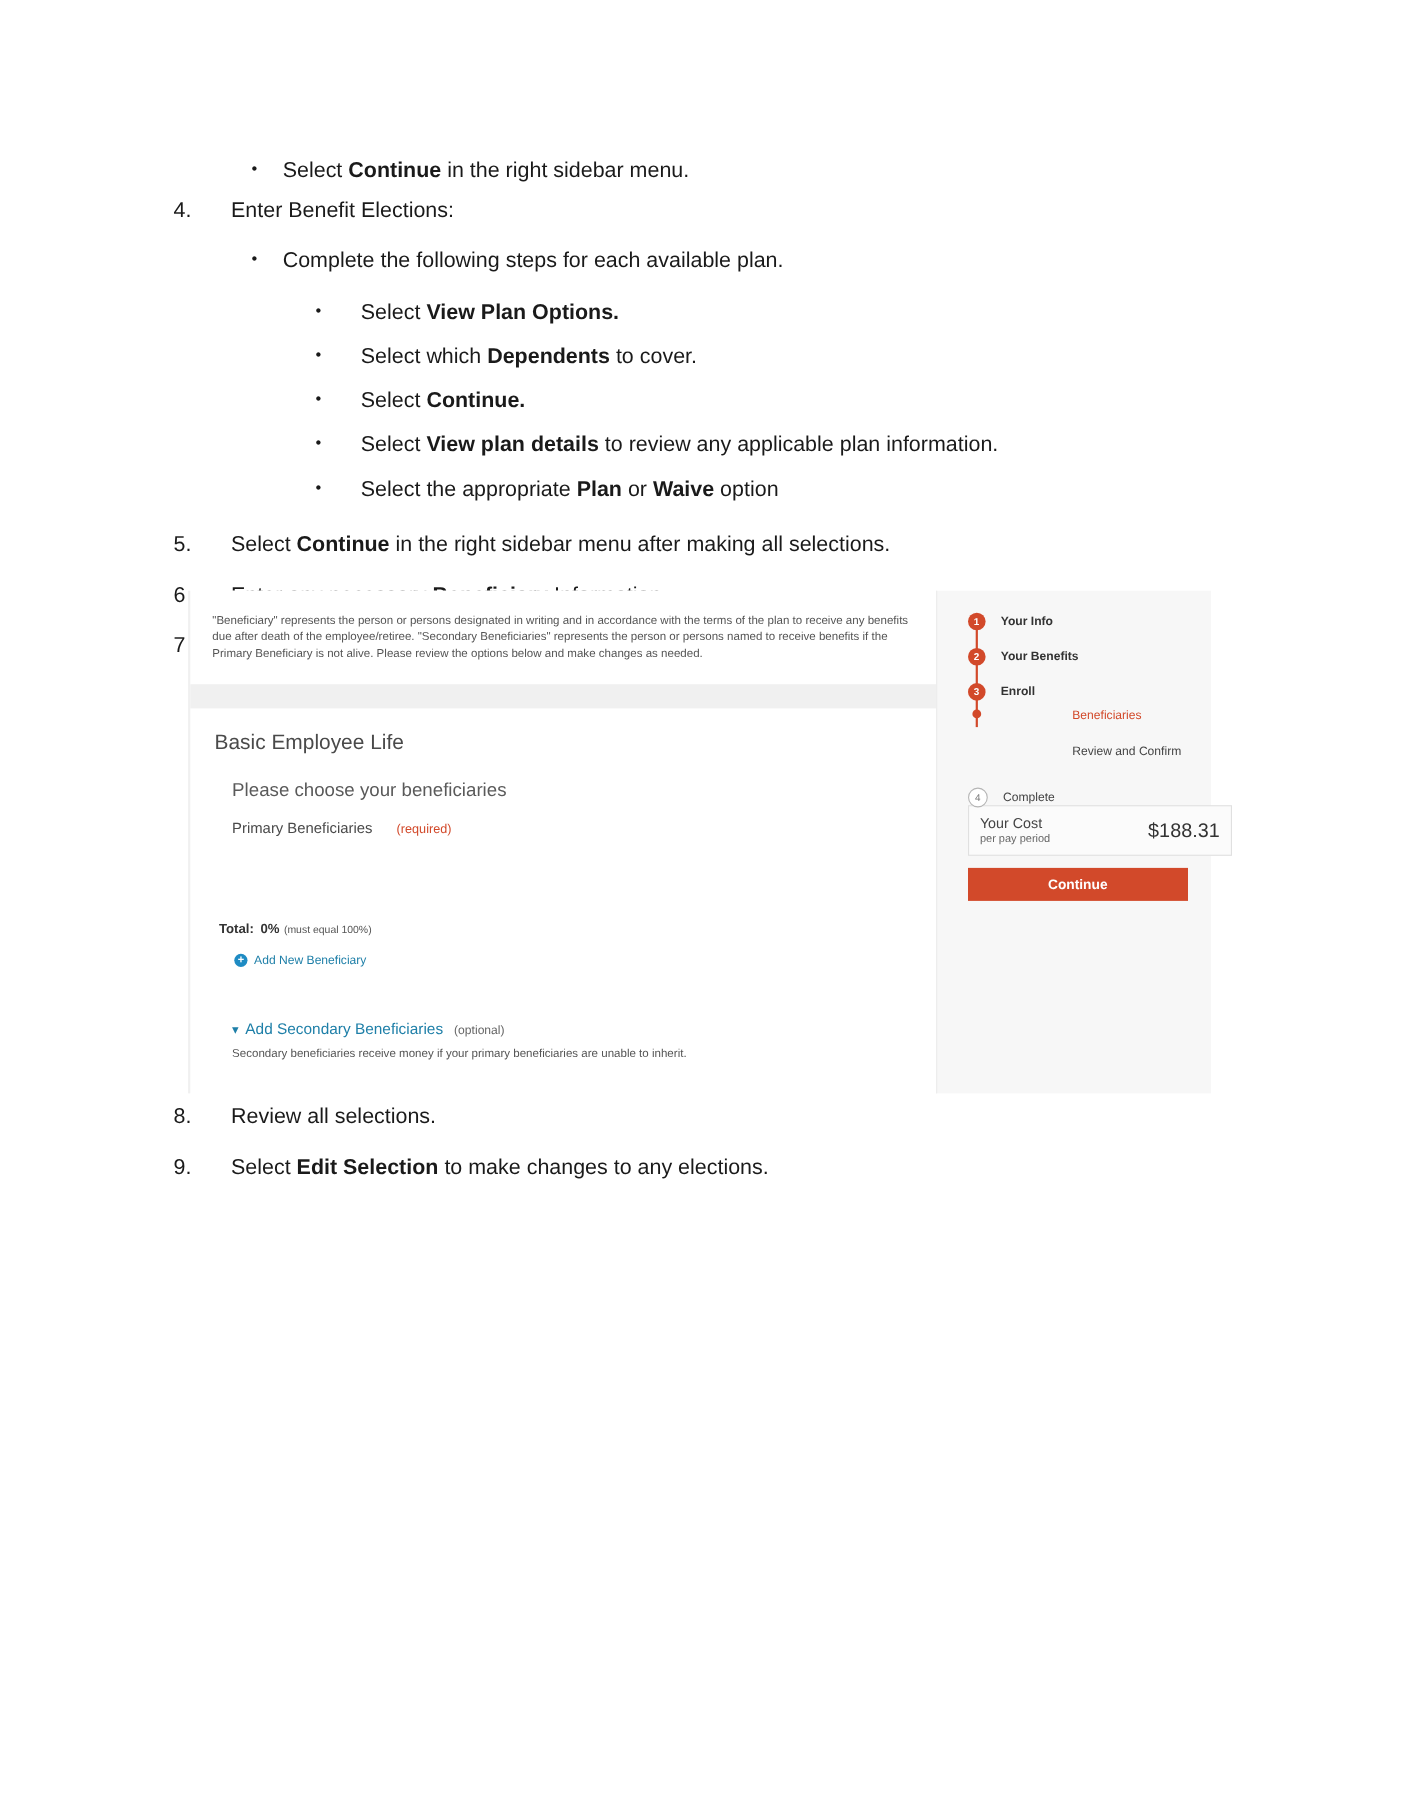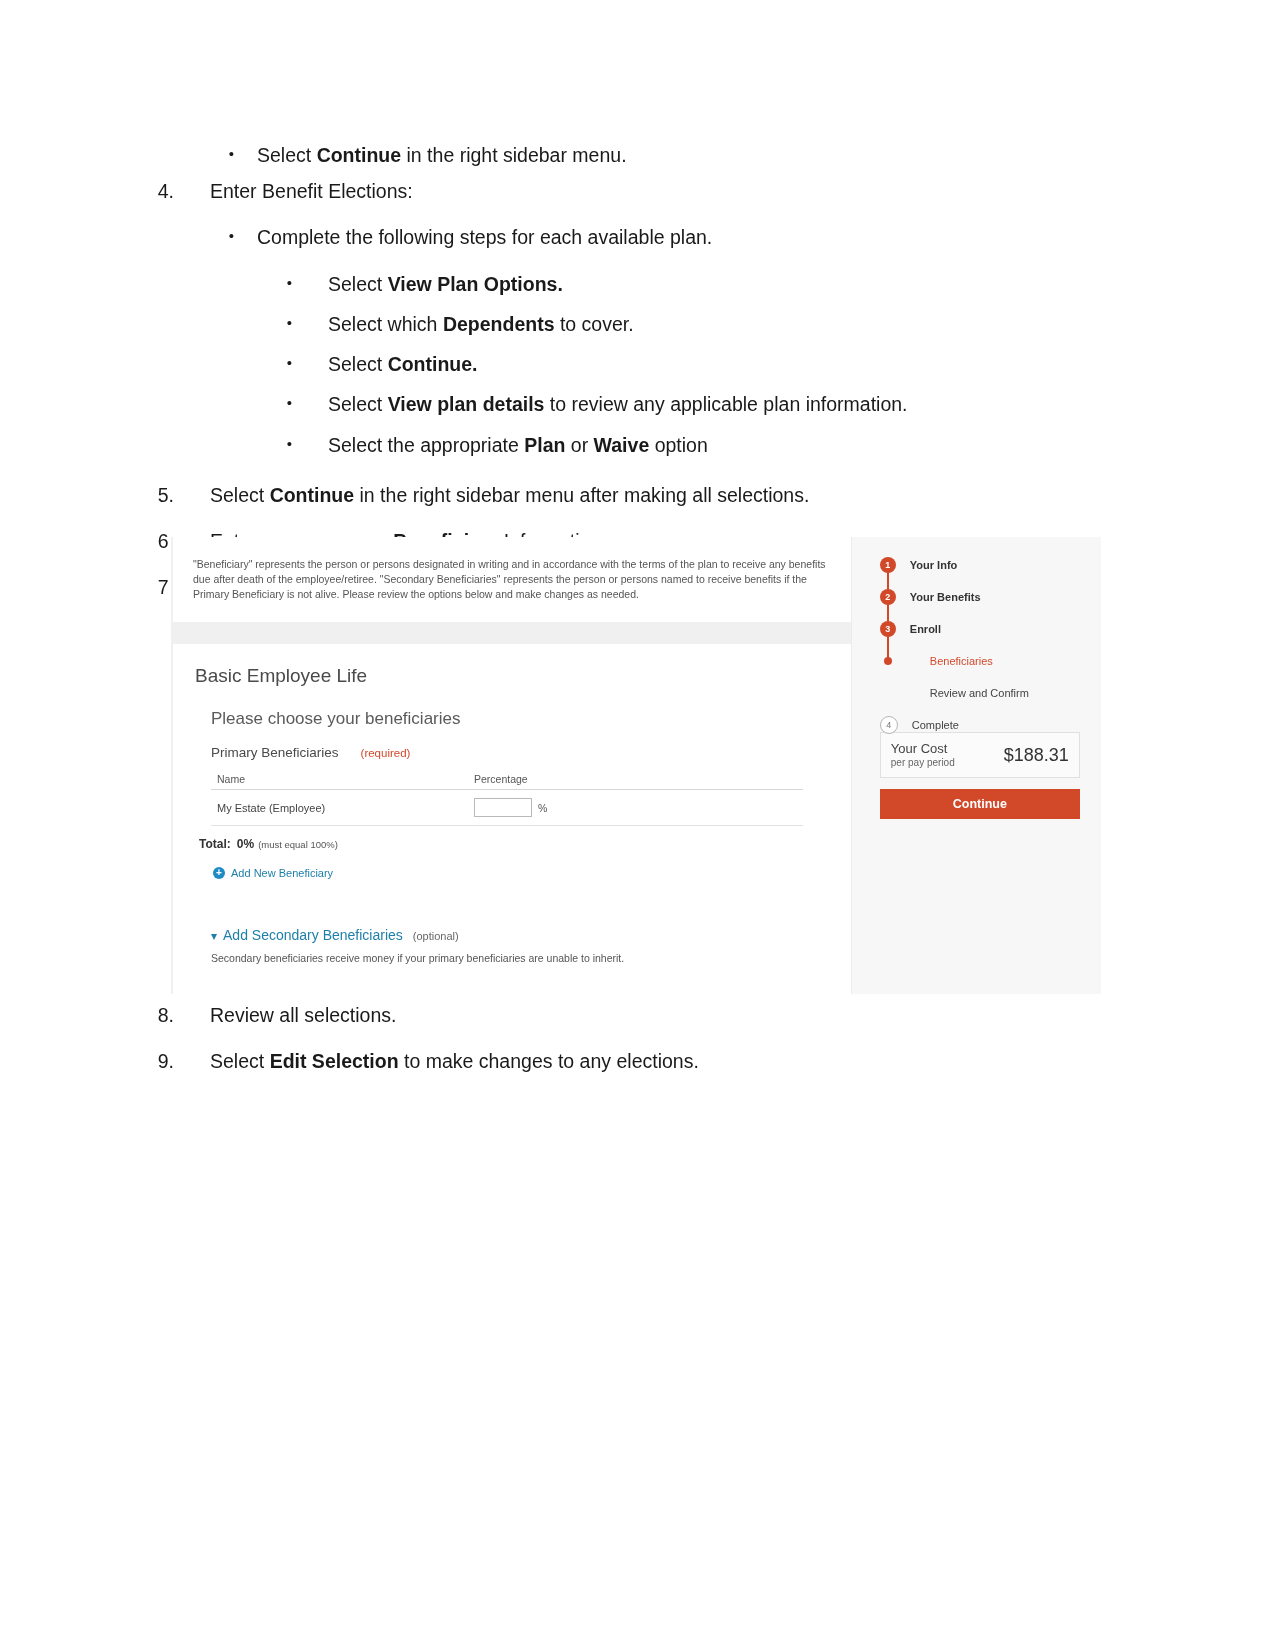--- a/index.html
+++ b/index.html
@@ -255,23 +255,23 @@
     z-index: 1;
   }
   .step .slabel {
     margin-left: 14px;
     font-size: 11px;
     color: #333;
     font-weight: bold;
   }
   .substep {
     display: flex;
-    align-items: center;
     height: 32px;
     position: relative;
+    gap: 45px;
   }
   .substep .smalldot {
     width: 8px; height: 8px;
     border-radius: 50%;
     background: #d2492a;
     margin-left: 4px;
     flex: 0 0 auto;
     z-index: 2;
   }
   .substep .smalldot.hidden { background: transparent; }
@@ -279,21 +279,21 @@
     margin-left: 38px;
     font-size: 11px;
   }
   .substep .sublabel.active { color: #d2492a; }
   .substep .sublabel.idle { color: #444; }
 
   .cost-box {
     position: absolute;
     left: 28px;
     top: 195px;
-    width: 200px;
+    width: 240px;
     height: 46px;
     background: #fbfbfb;
     border: 1px solid #e0e0e0;
     display: flex;
     align-items: center;
     justify-content: space-between;
     padding: 0 10px;
     box-sizing: border-box;
   }
   .cost-left { line-height: 1.25; }
@@ -405,36 +405,20 @@
       <div class="disclaimer">"Beneficiary" represents the person or persons designated in writing and in accordance with the terms of the plan to receive any benefits due after death of the employee/retiree. "Secondary Beneficiaries" represents the person or persons named to receive benefits if the Primary Beneficiary is not alive. Please review the options below and make changes as needed.</div>
       <div class="gray-band"></div>
 
       <div class="plan-title">Basic Employee Life</div>
       <div class="choose-title">Please choose your beneficiaries</div>
 
       <div class="primary-label">
         <span>Primary Beneficiaries</span><span class="required">(required)</span>
       </div>
 
-      <table class="bene-table">
-        <thead>
-          <tr>
-            <th class="col-name">Name</th>
-            <th>Percentage</th>
-          </tr>
-        </thead>
-        <tbody>
-          <tr>
-            <td>My Estate (Employee)</td>
-            <td>
-              <span class="pct-input"></span><span class="pct-sign">%</span>
-            </td>
-          </tr>
-        </tbody>
-      </table>
 
       <div class="total-row">
         <span class="tl">Total:</span><span class="tv">0%</span><span class="tn">(must equal 100%)</span>
       </div>
 
       <div class="add-bene">
         <span class="plus-icon">+</span>
         <span>Add New Beneficiary</span>
       </div>
 

